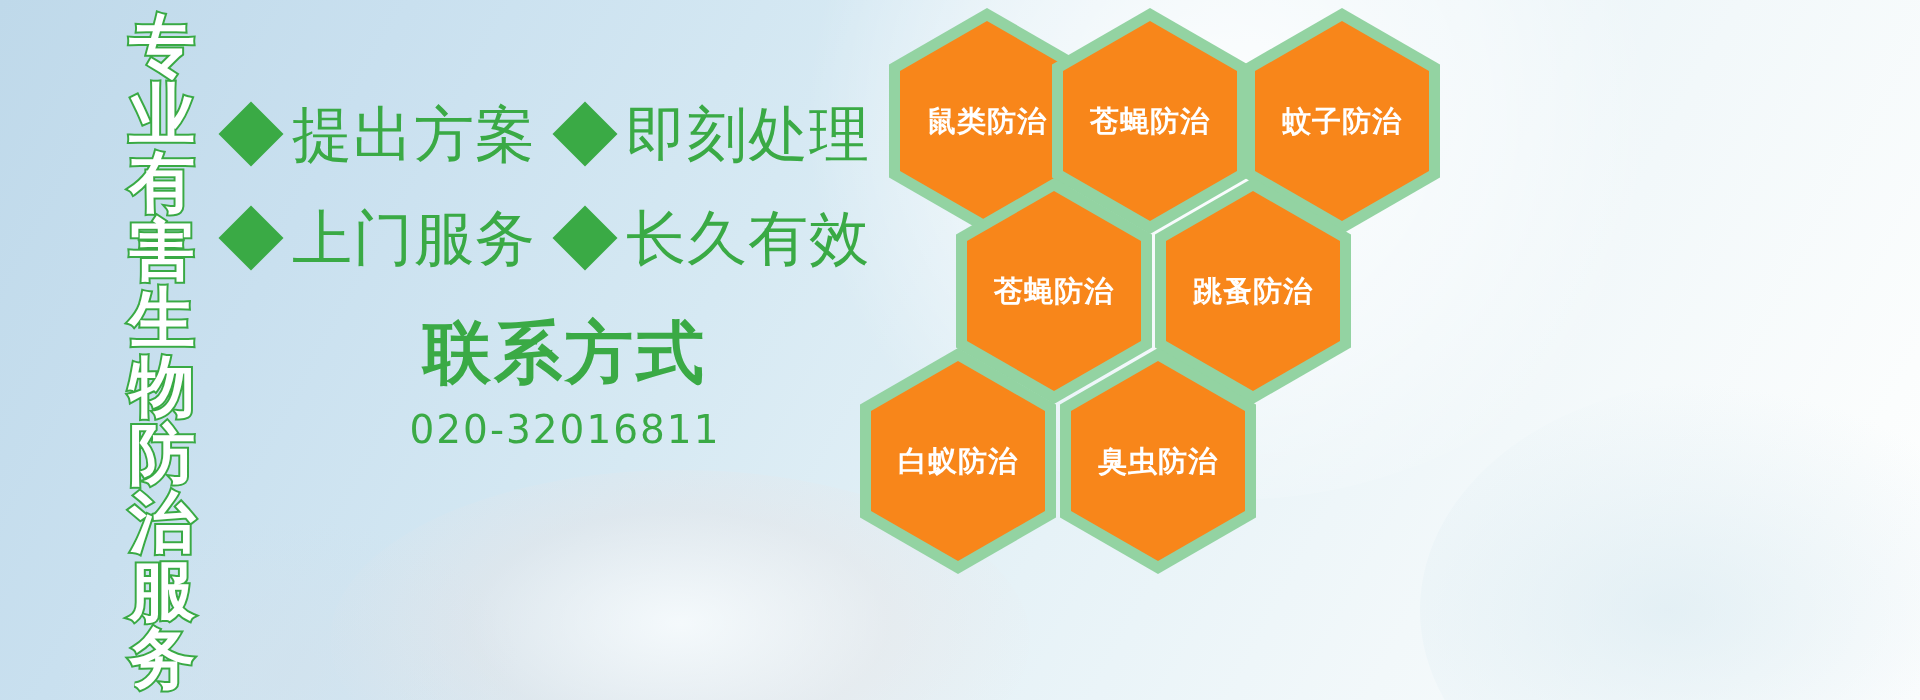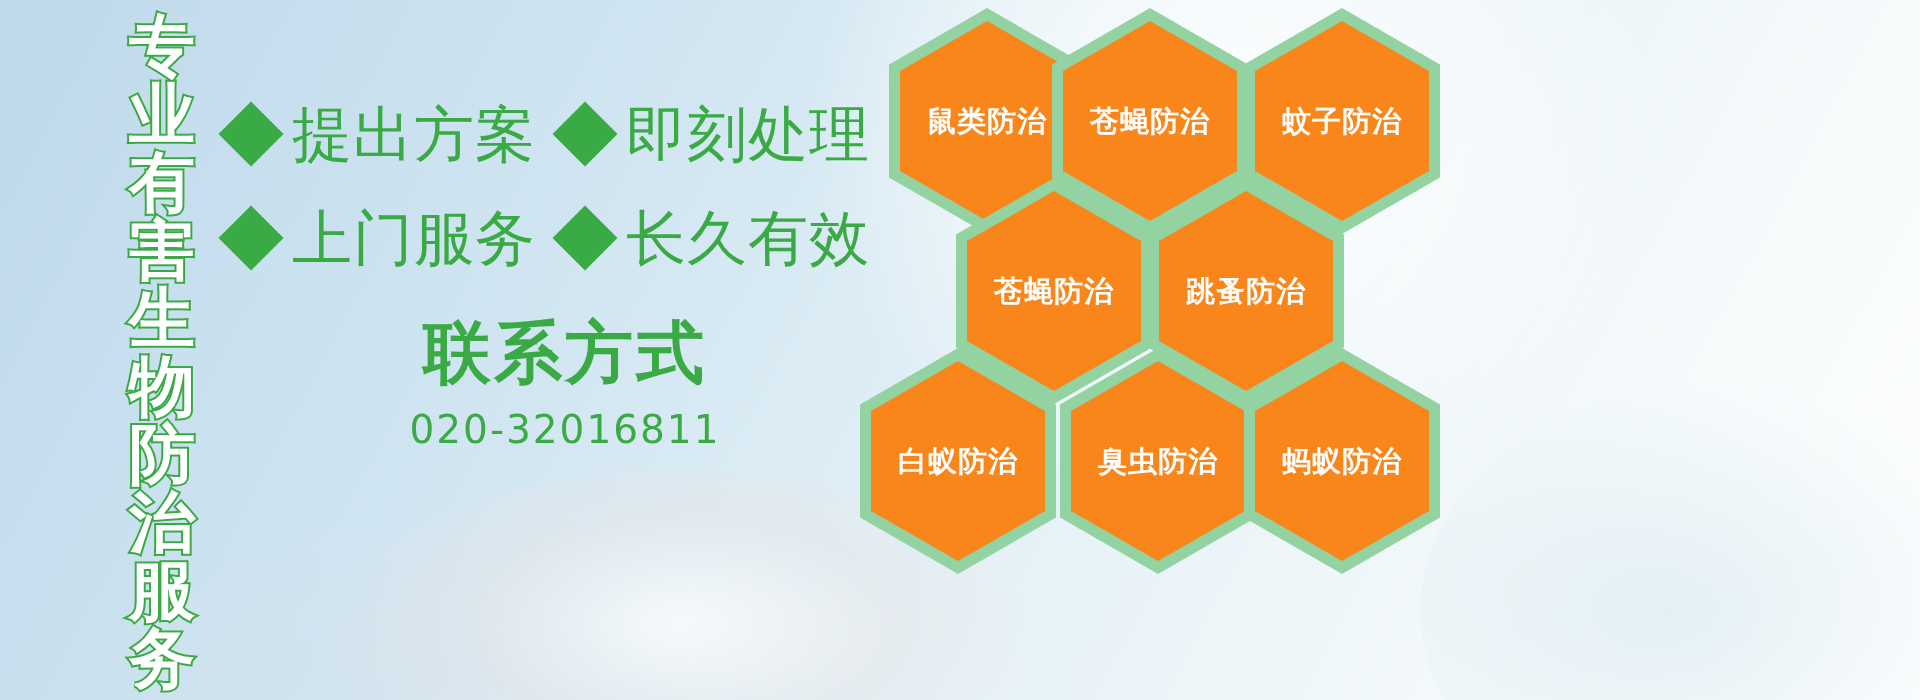--- a/index.html
+++ b/index.html
@@ -247,39 +247,34 @@
       <span class="hex-inner"></span>
       <span class="hex-label">苍蝇防治</span>
     </div>
 
     <div class="hex" style="left:384px; top:8px;">
       <span class="hex-outer"></span>
       <span class="hex-inner"></span>
       <span class="hex-label">蚊子防治</span>
     </div>
 
-    <div class="hex" style="left:288px; top:178px;">
+    <div class="hex" style="left:295px; top:178px;">
       <span class="hex-outer"></span>
       <span class="hex-inner"></span>
       <span class="hex-label">跳蚤防治</span>
     </div>
 
     <div class="hex" style="left:0px;   top:348px;">
       <span class="hex-outer"></span>
       <span class="hex-inner"></span>
       <span class="hex-label">白蚁防治</span>
     </div>
 
     <div class="hex" style="left:200px; top:348px;">
       <span class="hex-outer"></span>
       <span class="hex-inner"></span>
       <span class="hex-label">臭虫防治</span>
     </div>
 
-    <div class="hex" style="left:384px; top:348px;">
-      <span class="hex-outer"></span>
-      <span class="hex-inner"></span>
-      <span class="hex-label">蚂蚁防治</span>
-    </div>
 
   </div>
 
 </div>
 
 </body></html>

